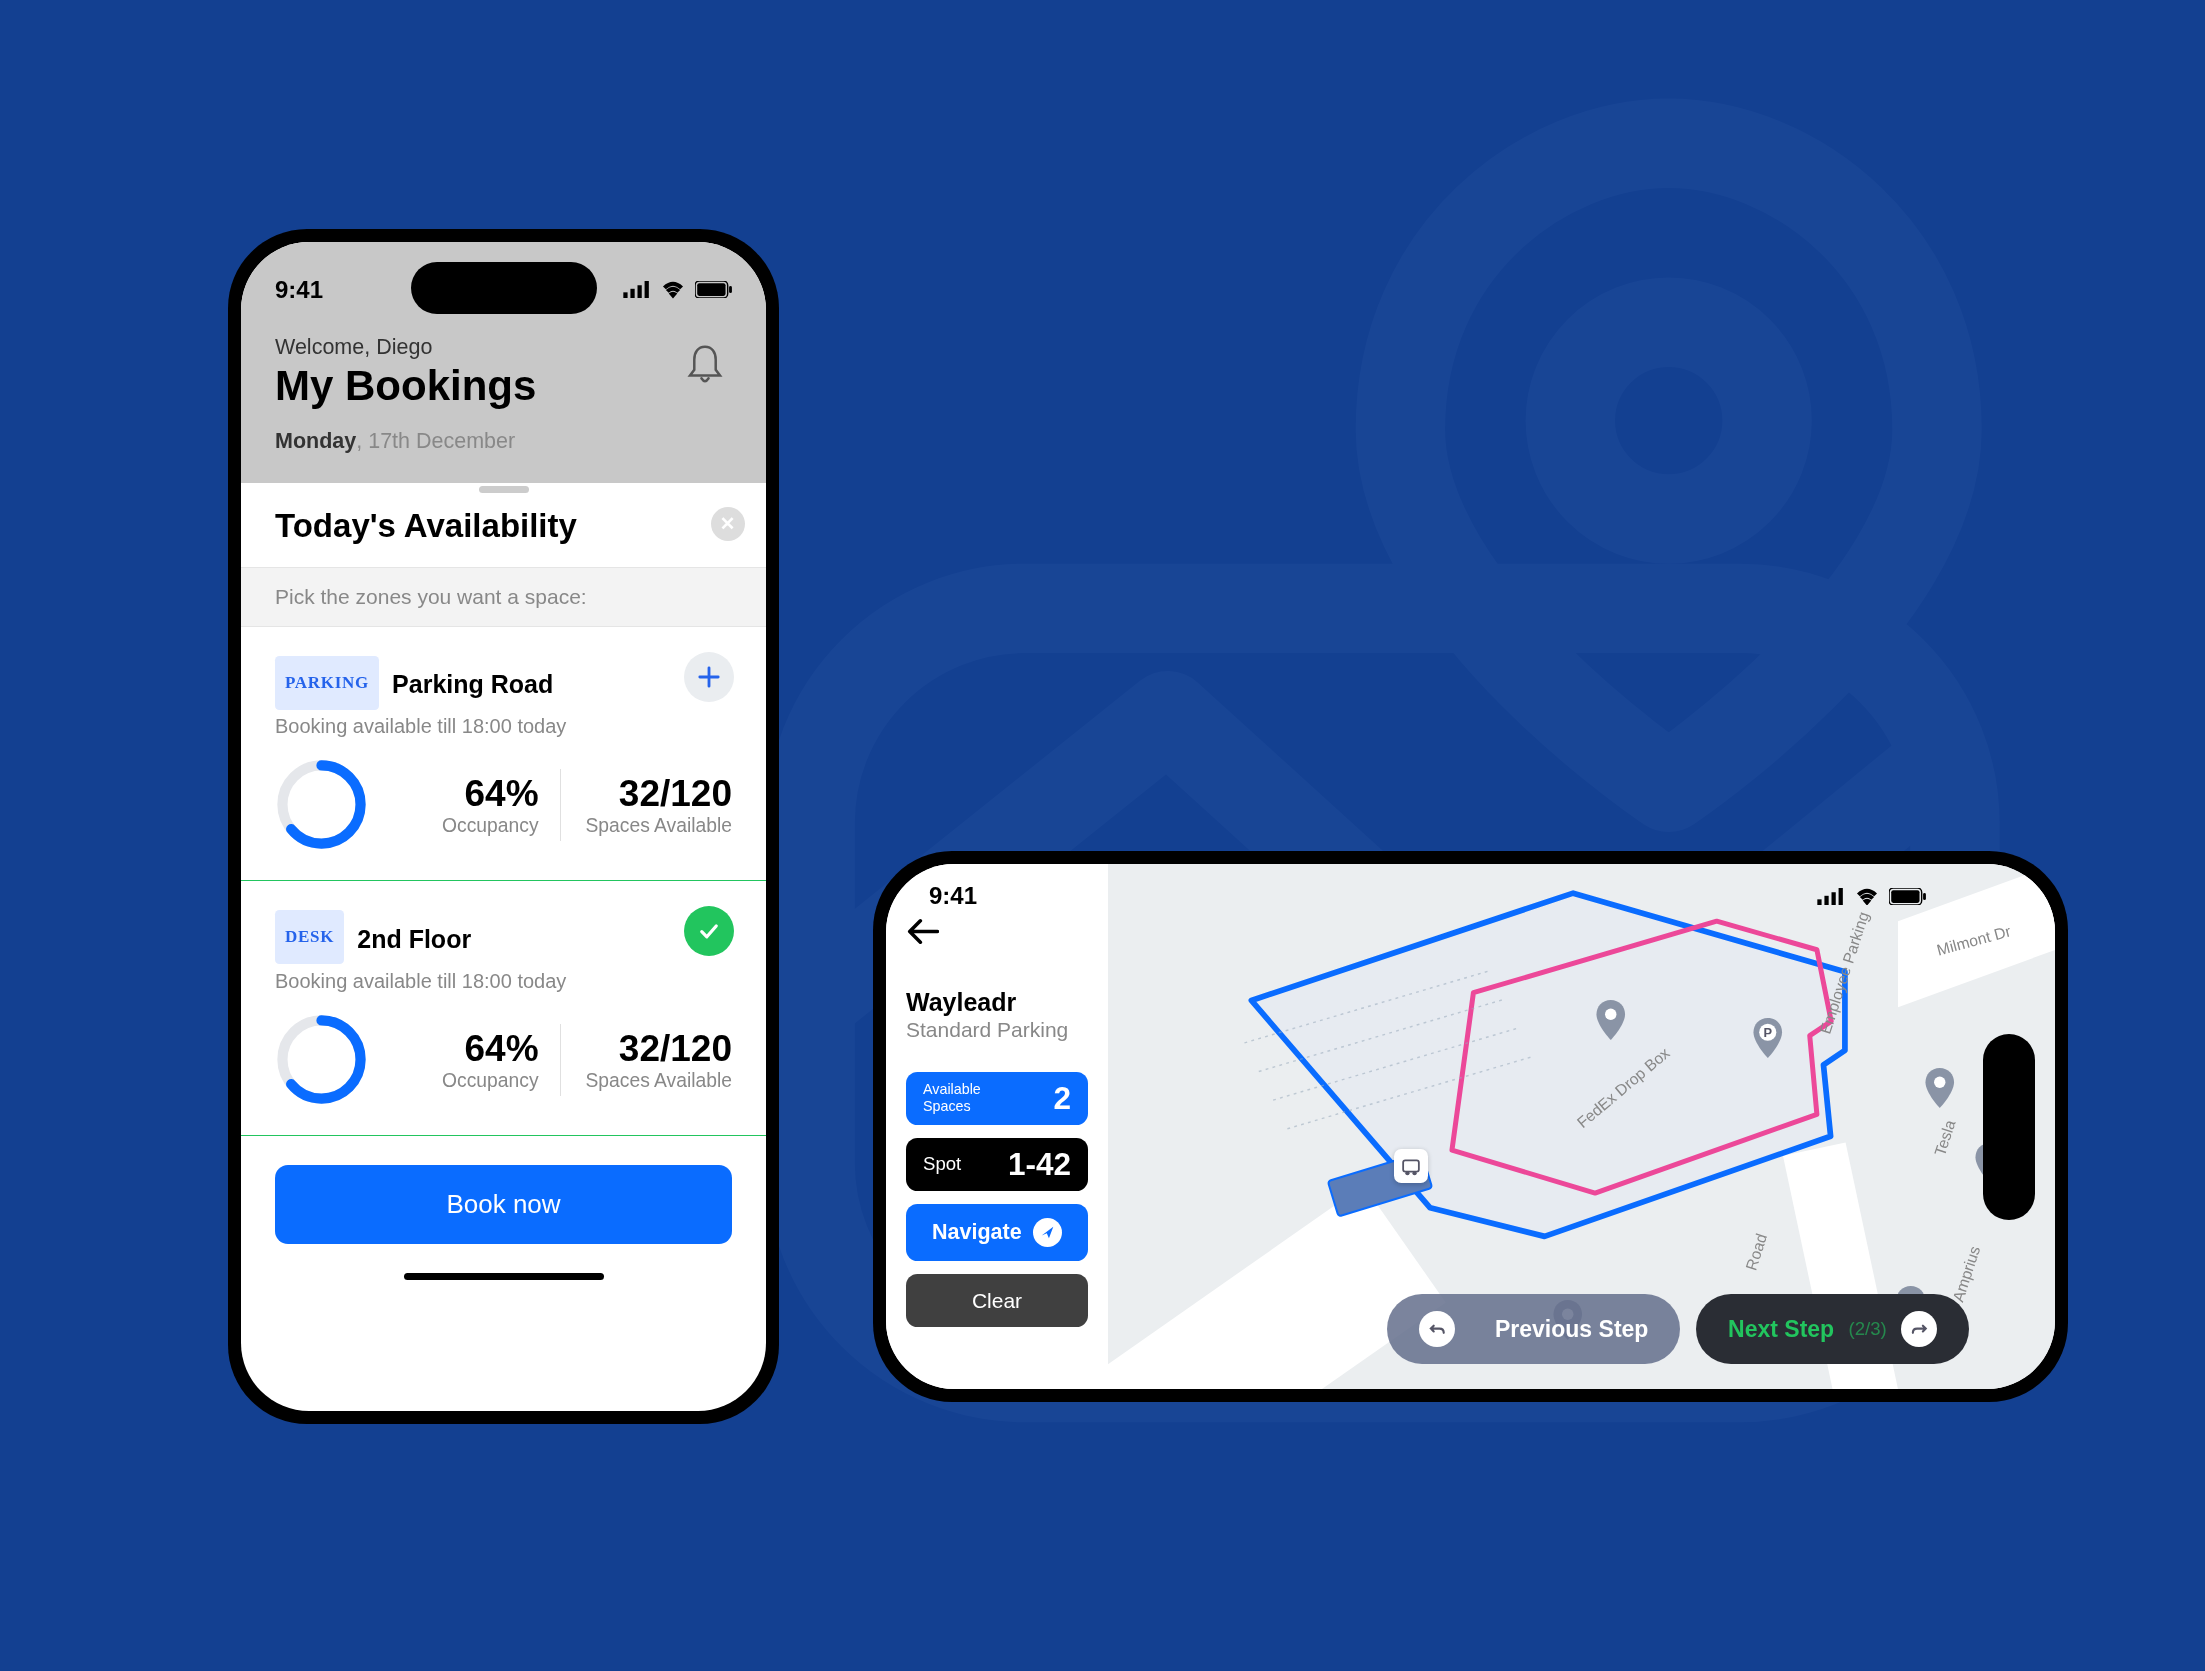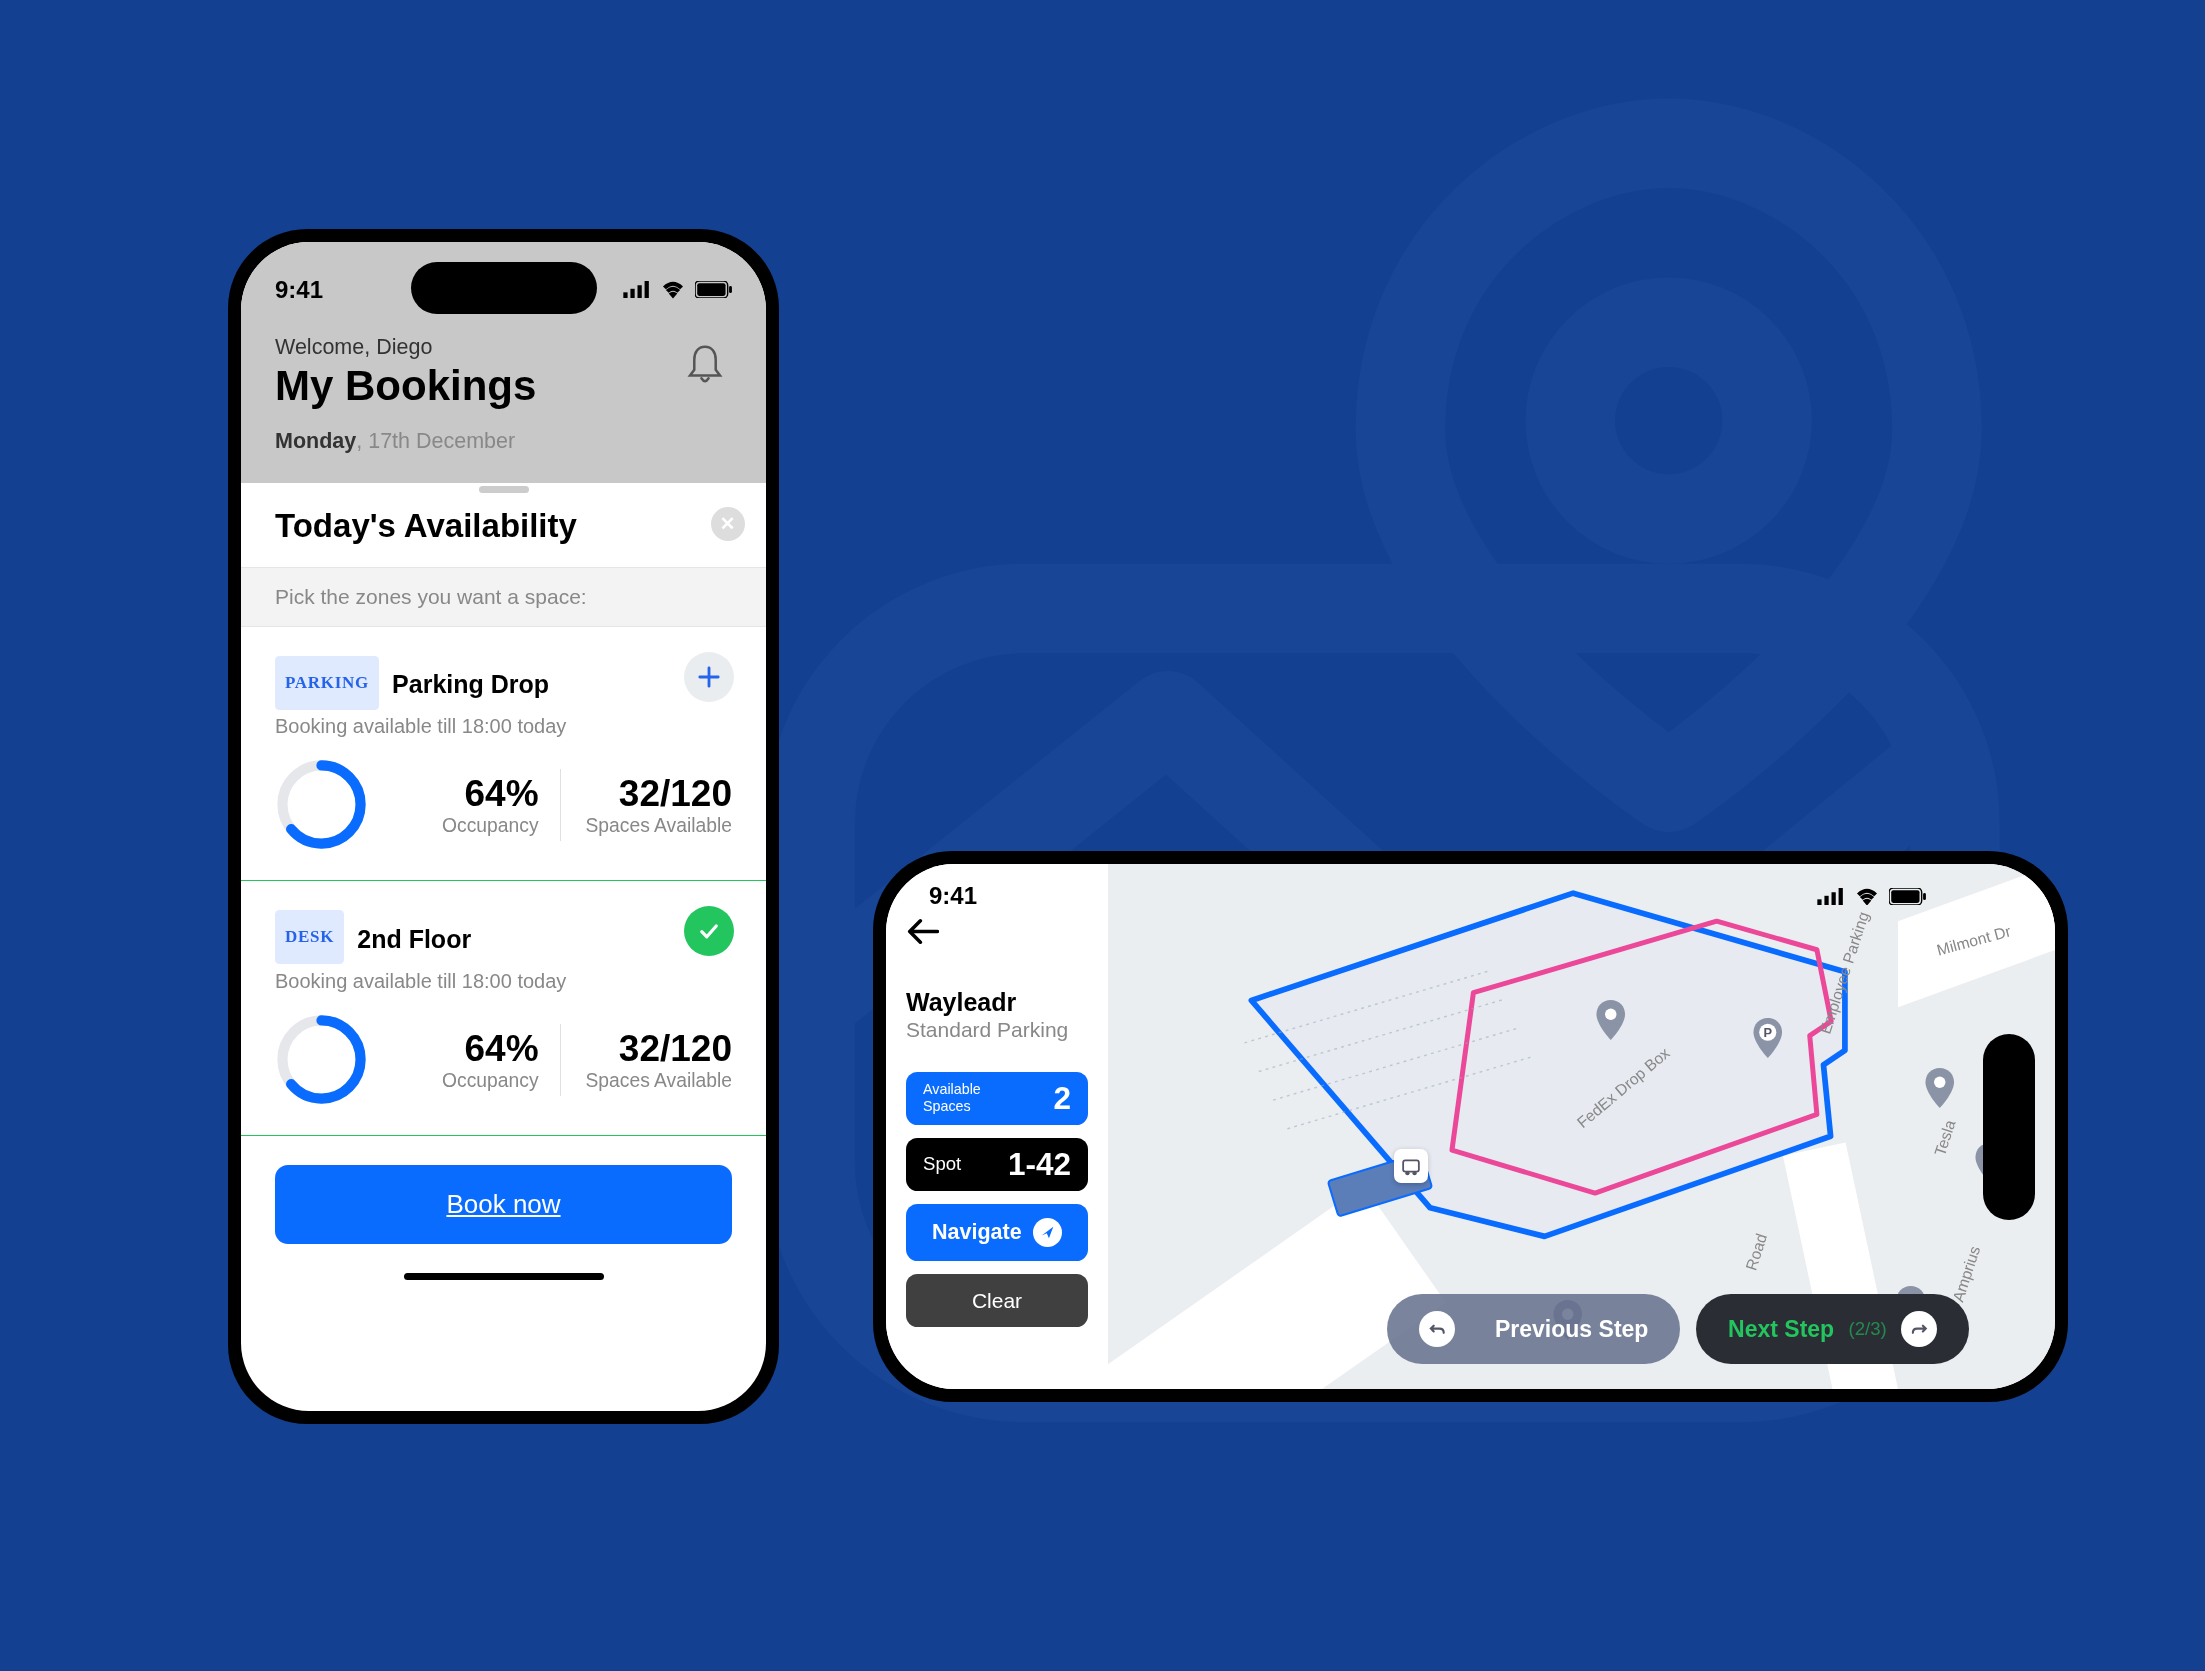--- a/index.html
+++ b/index.html
@@ -40,21 +40,21 @@
     .zone-action.add { background: #eaedf0; color: #2563eb; font-size: 36px; font-weight: 300; }
     .zone-action.check { background: #22c55e; color: #fff; }
     
     .zone-stats { display: flex; align-items: center; margin-top: 20px; gap: 21.5px; }
     .ring { width: 93px; height: 93px; position: relative; }
     .stat-block { flex: 1; text-align: right; }
     .stat-big { font-size: 37px; font-weight: 700; }
     .stat-label { font-size: 19.3px; color: #888; }
     .stat-divider { width: 1.4px; height: 72px; background: #e0e0e0; }
     
-    .book-btn { margin: 29px 34px; background: #0a6cff; color: #fff; padding: 24px; border-radius: 13px; text-align: center; font-size: 26px; font-weight: 500; text-decoration: underline; }
+    .book-btn { margin: 29px 34px; background: #0a6cff; color: #fff; padding: 24px; border-radius: 13px; text-align: center; font-size: 26px; font-weight: 500; }
     .home-indicator { width: 200px; height: 7.2px; background: #000; border-radius: 3.6px; margin: 0 auto 10.7px; }
 
     
     .phone2 { position: absolute; left: 873px; top: 851px; width: 1195px; height: 551px; background: #000; border-radius: 79px; padding: 13px; }
     .phone2-screen { width: 100%; height: 100%; background: #f3f4f6; border-radius: 68px; overflow: hidden; position: relative; display: flex; }
     .phone2-notch { position: absolute; right: 20px; top: 50%; transform: translateY(-50%); width: 52px; height: 186px; background: #000; border-radius: 43px; z-index: 100; }
     
     .phone2-panel { width: 222px; background: #fff; padding: 25px 20px; display: flex; flex-direction: column; gap: 13px; height: 100%; }
     .phone2-status { display: flex; justify-content: space-between; position: absolute; top: 18px; left: 43px; right: 129px; z-index: 50; }
     .back-btn { font-size: 34px; margin-bottom: 21.5px; margin-top: 25px; font-weight: 400; }
@@ -132,21 +132,21 @@
 
     <div class="sheet">
       <div class="sheet-handle"></div>
       <div class="sheet-close">✕</div>
       <div class="sheet-title">Today's Availability</div>
       <div class="sheet-sub">Pick the zones you want a space:</div>
 
       <div class="zone-card">
         <div>
           <span class="zone-tag">PARKING</span>
-          <span class="zone-name">Parking Drop</span>
+          <span class="zone-name">Parking Road</span>
         </div>
         <div class="zone-avail">Booking available till 18:00 today</div>
         <div class="zone-action add">
           <svg width="24" height="24" viewBox="0 0 34 34">
               <path d="M17 4 L17 30 M4 17 L30 17" stroke="#2563eb" stroke-width="4" stroke-linecap="round"></path>
             </svg>
         </div>
         <div class="zone-stats">
           <svg class="ring" viewBox="0 0 100 100">
             <circle cx="50" cy="50" r="42" fill="none" stroke="#e5e7eb" stroke-width="11"></circle>

